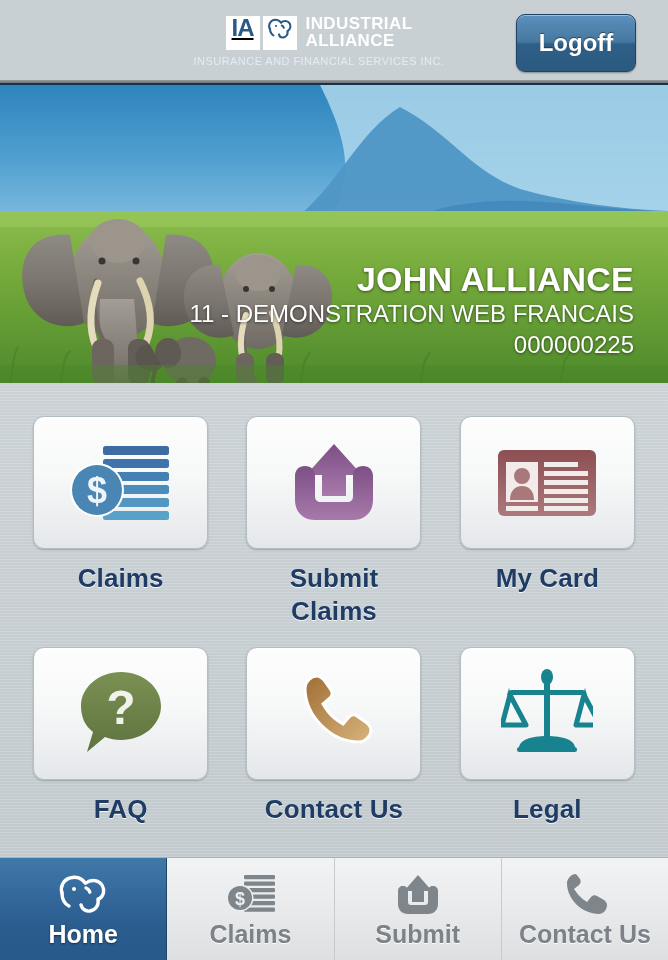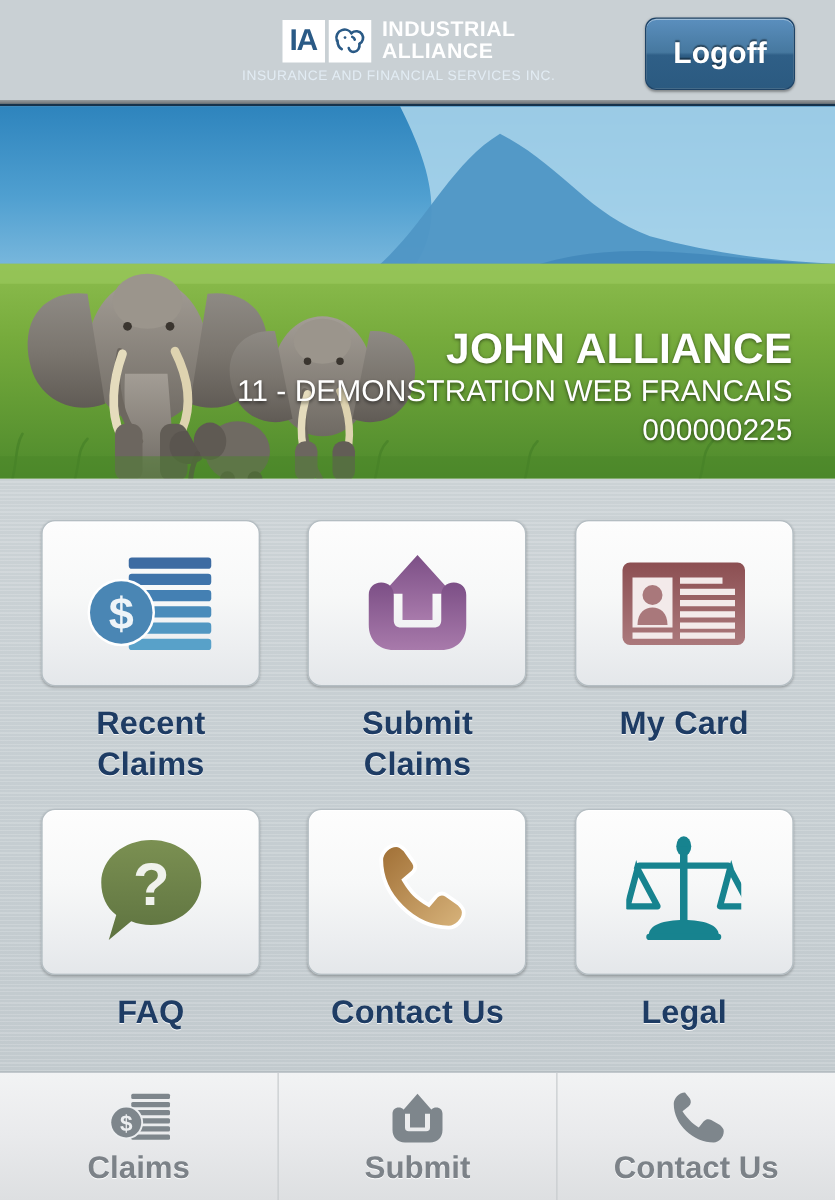--- a/index.html
+++ b/index.html
@@ -30,21 +30,21 @@
     background:linear-gradient(to bottom,rgba(0,0,0,.25),rgba(0,0,0,.45));
   }
   .logo-block{
     display:flex; flex-direction:column; align-items:center;
     margin-left:-30px;
   }
   .logo-row{ display:flex; align-items:center; }
   .logo-mark{ display:flex; gap:3px; margin-right:9px; }
   .logo-sq{
     width:34px; height:34px; background:#ffffff;
-    display:flex; align-items:center; justify-content:center;
+    display:flex; align-items:flex-start; justify-content:center;text-decoration:underline;
   }
   .logo-ia{
     font-family:"Liberation Sans", sans-serif;
     font-weight:bold; font-size:24px; color:#2a5a86;
     letter-spacing:-1px; line-height:1;
   }
   .logo-words{
     color:#ffffff; font-weight:bold; line-height:0.98;
     font-size:17px; letter-spacing:0.4px;
     text-align:left;
@@ -283,21 +283,20 @@
               <rect x="38" y="43" width="66" height="9" rx="2.5" fill="#4a8cbb"></rect>
               <rect x="38" y="56" width="66" height="9" rx="2.5" fill="#5197c2"></rect>
               <rect x="38" y="69" width="66" height="9" rx="2.5" fill="#58a1c9"></rect>
               <circle cx="32" cy="48" r="27" fill="#ffffff"></circle>
               <circle cx="32" cy="48" r="25" fill="#4a86b4"></circle>
               <text x="32" y="61" font-family="Liberation Sans, sans-serif" font-size="36" font-weight="bold" fill="#eef4f8" text-anchor="middle">$</text>
             </g>
           </svg>
         </div>
         <div class="tile-label">
-          <div>Recent</div>
           <div>Claims</div>
         </div>
       </div>
 
       <div class="tile">
         <div class="tile-card">
           <svg width="102" height="82" viewBox="0 0 102 82">
             <defs>
               <linearGradient id="purp" x1="0" y1="0" x2="0" y2="1">
                 <stop offset="0" stop-color="#7c4f86"></stop>
@@ -397,20 +396,35 @@
         </div>
         <div class="tile-label">
           <div>Legal</div>
         </div>
       </div>
     </div>
   </div>
 
   <div class="tabbar">
 
+    <div class="tab active">
+      <div class="tab-icon">
+        <svg width="62" height="44" viewBox="0 0 62 44">
+          <g fill="none" stroke="#ffffff" stroke-width="3.4" stroke-linecap="round" stroke-linejoin="round">
+            <path d="M10 21c-2-6 1-13 8-15 6-2 12 0 15 5"></path>
+            <path d="M10 21c0 6 3 11 7 13"></path>
+            <path d="M34 11c5-4 13-3 16 2 3 5 2 11-3 14"></path>
+            <path d="M46 27c1 6-2 11-8 12-4 .6-8-2-9-6"></path>
+            <circle cx="22" cy="17" r="2" fill="#ffffff" stroke="none"></circle>
+            <path d="M34 16c2 .8 3.4 2.4 3.8 4.2"></path>
+          </g>
+        </svg>
+      </div>
+      <div class="tab-label">Home</div>
+    </div>
 
     <div class="tab">
       <div class="tab-icon">
         <svg width="52" height="42" viewBox="0 0 52 42">
           <g fill="#7e868c">
             <rect x="20" y="1" width="31" height="4.2" rx="1.2"></rect>
             <rect x="20" y="7.5" width="31" height="4.2" rx="1.2"></rect>
             <rect x="20" y="14" width="31" height="4.2" rx="1.2"></rect>
             <rect x="20" y="20.5" width="31" height="4.2" rx="1.2"></rect>
             <rect x="20" y="27" width="31" height="4.2" rx="1.2"></rect>

